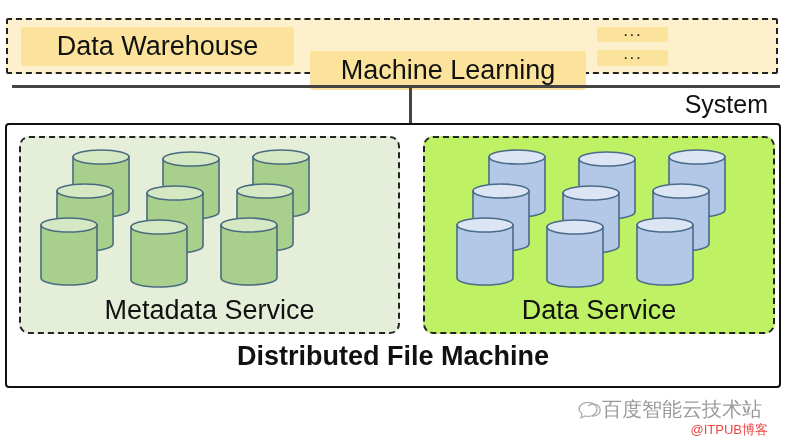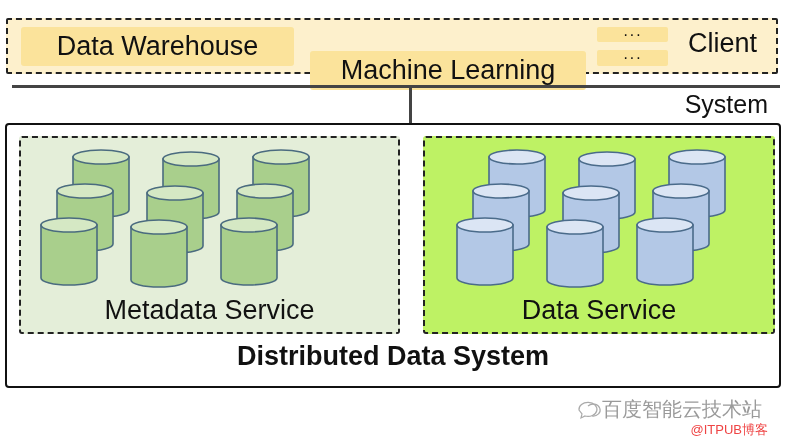--- a/index.html
+++ b/index.html
@@ -15,40 +15,39 @@
   .dots { position:absolute; background:#fbe39b; border-radius:2px; display:flex;
     align-items:center; justify-content:center; font-size:16px; line-height:1; letter-spacing:1px; }
   #dots-1 { left:589px; top:7px; width:71px; height:15px; align-items:flex-start; }
   #dots-2 { left:589px; top:30px; width:71px; height:16px; }
   #client-label { position:absolute; left:680px; top:8px; font-size:27px; }
   #network-line { left:12px; top:85px; width:768px; height:3px; background:#444; }
   #network-vline { left:409px; top:86px; width:3px; height:37px; background:#444; }
   #network-label { right:18px; top:90px; font-size:25px; }
   #dfs-box { left:5px; top:123px; width:776px; height:265px; border:2px solid #111;
     box-sizing:border-box; border-radius:4px; background:#fff; }
-  .svc { position:absolute; border:2px dashed #222; box-sizing:border-box; border-radius:3px; }
+  .svc { position:absolute; border:2px dashed #222; box-sizing:border-box; border-radius:10px; }
   #svc-meta { left:12px; top:11px; width:381px; height:198px; background:#e4eed9; }
   #svc-data { left:416px; top:11px; width:352px; height:198px; background:#bef264; }
   .svc-label { position:absolute; left:0; right:0; bottom:6px; text-align:center; font-size:27px; }
   .svc svg { position:absolute; left:0; top:0; }
   #dfs-label { position:absolute; left:0; right:0; bottom:14px; text-align:center;
     font-size:27px; font-weight:bold; }
   #watermark { right:24px; top:396px; font-size:20px; color:#9a9a9a; display:flex; align-items:center; }
   #wm-icon { width:26px; height:20px; }
   #wm-sub { right:18px; top:421px; font-size:13px; color:#ef4444; }
 </style>
 </head>
 <body>
 
 <div id="client-box" class="abs">
   <div id="chip-dw" class="chip">Data Warehouse</div>
   <div id="chip-ml" class="chip">Machine Learning</div>
   <div id="dots-1" class="dots">···</div>
   <div id="dots-2" class="dots">···</div>
-  <div id="client-label">Client</div>
 </div>
 
 <div id="network-line" class="abs"></div>
 <div id="network-vline" class="abs"></div>
 <div id="network-label" class="abs">System</div>
 
 <div id="dfs-box" class="abs">
   <div id="svc-meta" class="svc">
     <svg width="377" height="194">
         <g>
@@ -124,21 +123,21 @@
           <path d="M122 89 L122 142 A28 7 0 0 0 178 142 L178 89 Z" fill="#b3c8e6" stroke="#4a6b8a" stroke-width="1.6"></path>
           <ellipse cx="150" cy="89" rx="28" ry="7" fill="#dbe5f4" stroke="#4a6b8a" stroke-width="1.6"></ellipse>
         </g>
         <g>
           <path d="M212 87 L212 140 A28 7 0 0 0 268 140 L268 87 Z" fill="#b3c8e6" stroke="#4a6b8a" stroke-width="1.6"></path>
           <ellipse cx="240" cy="87" rx="28" ry="7" fill="#dbe5f4" stroke="#4a6b8a" stroke-width="1.6"></ellipse>
         </g>
       </svg>
     <div class="svc-label">Data Service</div>
   </div>
-  <div id="dfs-label">Distributed Data System</div>
+  <div id="dfs-label">Distributed File Machine</div>
 </div>
 
 <div id="watermark" class="abs">
   <svg id="wm-icon" viewBox="0 0 26 20">
     <path d="M3 10 a9 7 0 1 1 6 6 l-4 2 1-4 z" fill="none" stroke="#aaa" stroke-width="1.2"></path>
     <path d="M12 6 a7 6 0 1 1 4 10" fill="none" stroke="#aaa" stroke-width="1.2"></path>
   </svg>
   <span>百度智能云技术站</span>
 </div>
 <div id="wm-sub" class="abs">@ITPUB博客</div>

